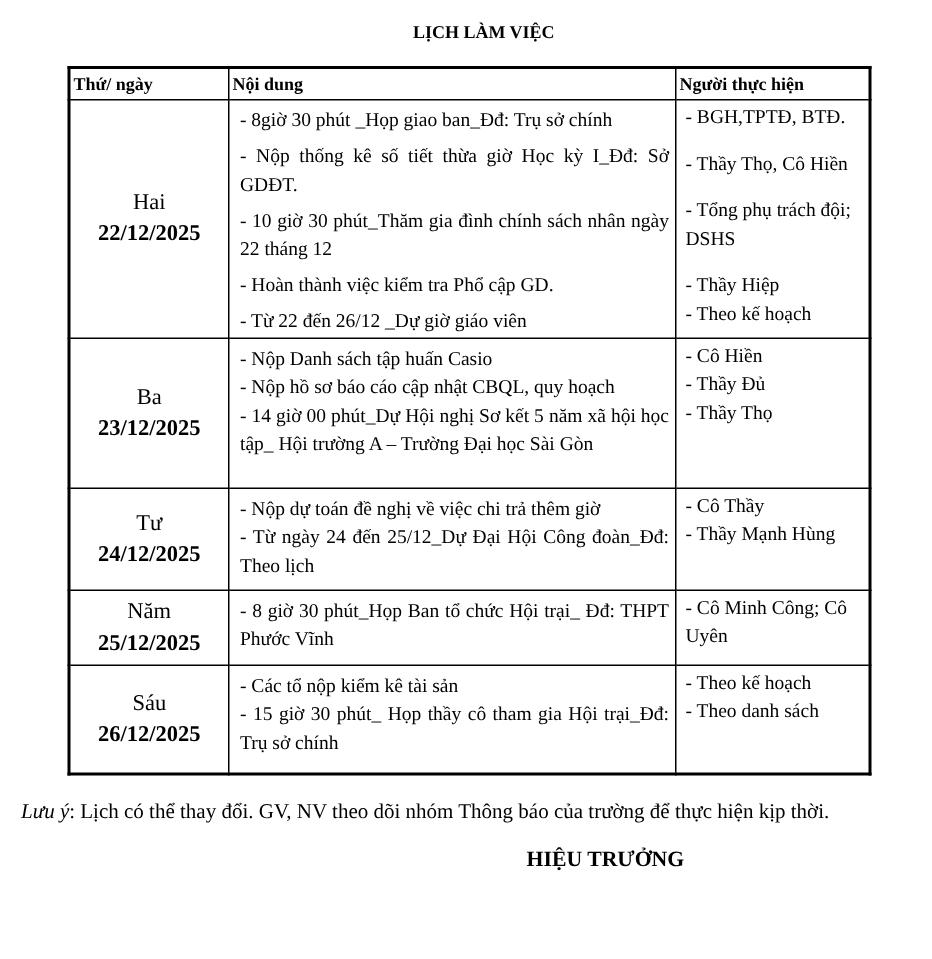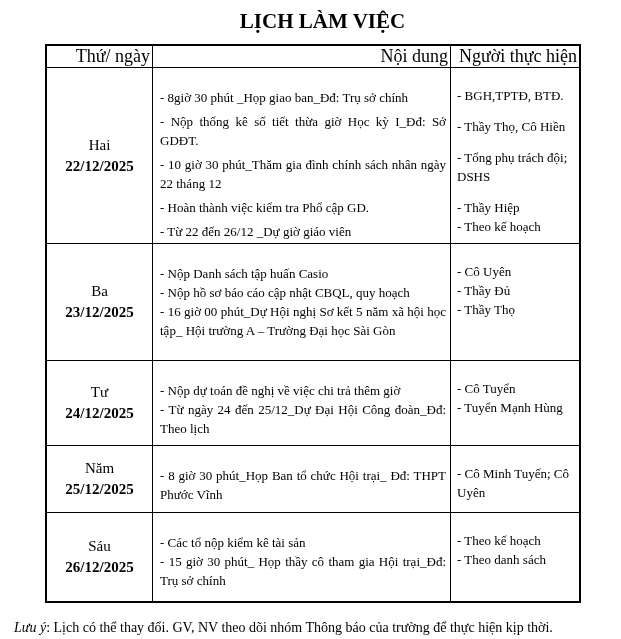--- a/index.html
+++ b/index.html
@@ -9,66 +9,66 @@
     width: 621px;
     height: 639px;
     overflow: hidden;
     font-family: "Liberation Serif", "DejaVu Serif", serif;
     color: #000000;
   }
   .page { padding-top: 12px; }
   .doc-title {
     text-align: center;
     font-weight: bold;
-    font-size: 21px;
+    font-size: 12px;
     line-height: 18px;
     padding-left: 24px;
   }
   .doc-subtitle {
     text-align: center;
     font-weight: bold;
     font-size: 15px;
     line-height: 19px;
     margin-top: 1px;
   }
   table.schedule {
     border-collapse: collapse;
     table-layout: fixed;
     margin: 14px 0 0 45px;
     width: 530px;
     border: 2px solid #000;
     font-size: 13px;
   }
   .schedule th, .schedule td { border: 1px solid #000; }
   .schedule th {
-    font-weight: normal;
-    font-size: 18px;
+    font-weight: bold;
+    font-size: 12px;
     height: 20px;
     padding: 0 2px;
-    text-align: right;
+    text-align: left;
   }
   .col-day { width: 101px; }
   .col-content { width: 293px; }
   .col-people { width: 124px; margin-left: 15px; }
   .cell-day {
     text-align: center;
     vertical-align: middle;
     padding: 2px;
   }
   .cell-day div { line-height: 21px; font-size: 15px; }
   .day-date { font-weight: bold; }
   .schedule td p { margin: 0; line-height: 19px; }
   .cell-content {
     vertical-align: top;
-    padding: 20px 4px 2px 7px;
+    padding: 3px 4px 2px 7px;
   }
   .cell-content p { text-align: justify; }
   .cell-people {
     vertical-align: top;
-    padding: 18px 2px 2px 6px;
+    padding: 1px 2px 2px 6px;
   }
   
   .row-0 td { height: 150px; }
   .row-1 td { height: 94px; }
   .row-2 td { height: 62px; }
   .row-3 td { height: 44px; }
   .row-4 td { height: 66px; }
   
   .row-0 .cell-content p { margin-bottom: 5px; }
   .row-0 .cell-content p:last-child { margin-bottom: 0; }
@@ -123,52 +123,52 @@
           </td>
         </tr>
         <tr class="data-row row-1">
           <td class="cell-day">
             <div class="day-name">Ba</div>
             <div class="day-date">23/12/2025</div>
           </td>
           <td class="cell-content">
             <p>- Nộp Danh sách tập huấn Casio</p>
             <p>- Nộp hồ sơ báo cáo cập nhật CBQL, quy hoạch</p>
-            <p>- 16 giờ 00 phút_Dự Hội nghị Sơ kết 5 năm xã hội học tập_ Hội trường A – Trường Đại học Sài Gòn</p>
+            <p>- 14 giờ 00 phút_Dự Hội nghị Sơ kết 5 năm xã hội học tập_ Hội trường A – Trường Đại học Sài Gòn</p>
           </td>
           <td class="cell-people">
-            <p>- Cô Uyên</p>
+            <p>- Cô Hiền</p>
             <p>- Thầy Đủ</p>
             <p>- Thầy Thọ</p>
           </td>
         </tr>
         <tr class="data-row row-2">
           <td class="cell-day">
             <div class="day-name">Tư</div>
             <div class="day-date">24/12/2025</div>
           </td>
           <td class="cell-content">
             <p>- Nộp dự toán đề nghị về việc chi trả thêm giờ</p>
             <p>- Từ ngày 24 đến 25/12_Dự Đại Hội Công đoàn_Đđ: Theo lịch</p>
           </td>
           <td class="cell-people">
-            <p>- Cô Tuyển</p>
-            <p>- Tuyển Mạnh Hùng</p>
+            <p>- Cô Thầy</p>
+            <p>- Thầy Mạnh Hùng</p>
           </td>
         </tr>
         <tr class="data-row row-3">
           <td class="cell-day">
             <div class="day-name">Năm</div>
             <div class="day-date">25/12/2025</div>
           </td>
           <td class="cell-content">
             <p>- 8 giờ 30 phút_Họp Ban tổ chức Hội trại_ Đđ: THPT Phước Vĩnh</p>
           </td>
           <td class="cell-people">
-            <p>- Cô Minh Tuyến; Cô Uyên</p>
+            <p>- Cô Minh Công; Cô Uyên</p>
           </td>
         </tr>
         <tr class="data-row row-4">
           <td class="cell-day">
             <div class="day-name">Sáu</div>
             <div class="day-date">26/12/2025</div>
           </td>
           <td class="cell-content">
             <p>- Các tổ nộp kiểm kê tài sản</p>
             <p>- 15 giờ 30 phút_ Họp thầy cô tham gia Hội trại_Đđ: Trụ sở chính</p>
@@ -176,13 +176,14 @@
           <td class="cell-people">
             <p>- Theo kế hoạch</p>
             <p>- Theo danh sách</p>
           </td>
         </tr>
       </tbody>
   </table>
 
   <p class="note"><i>Lưu ý</i><span>: Lịch có thể thay đổi. GV, NV theo dõi nhóm Thông báo của trường để thực hiện kịp thời.</span></p>
 
+  <div class="signature">HIỆU TRƯỞNG</div>
 </div>
 
 </body></html>

